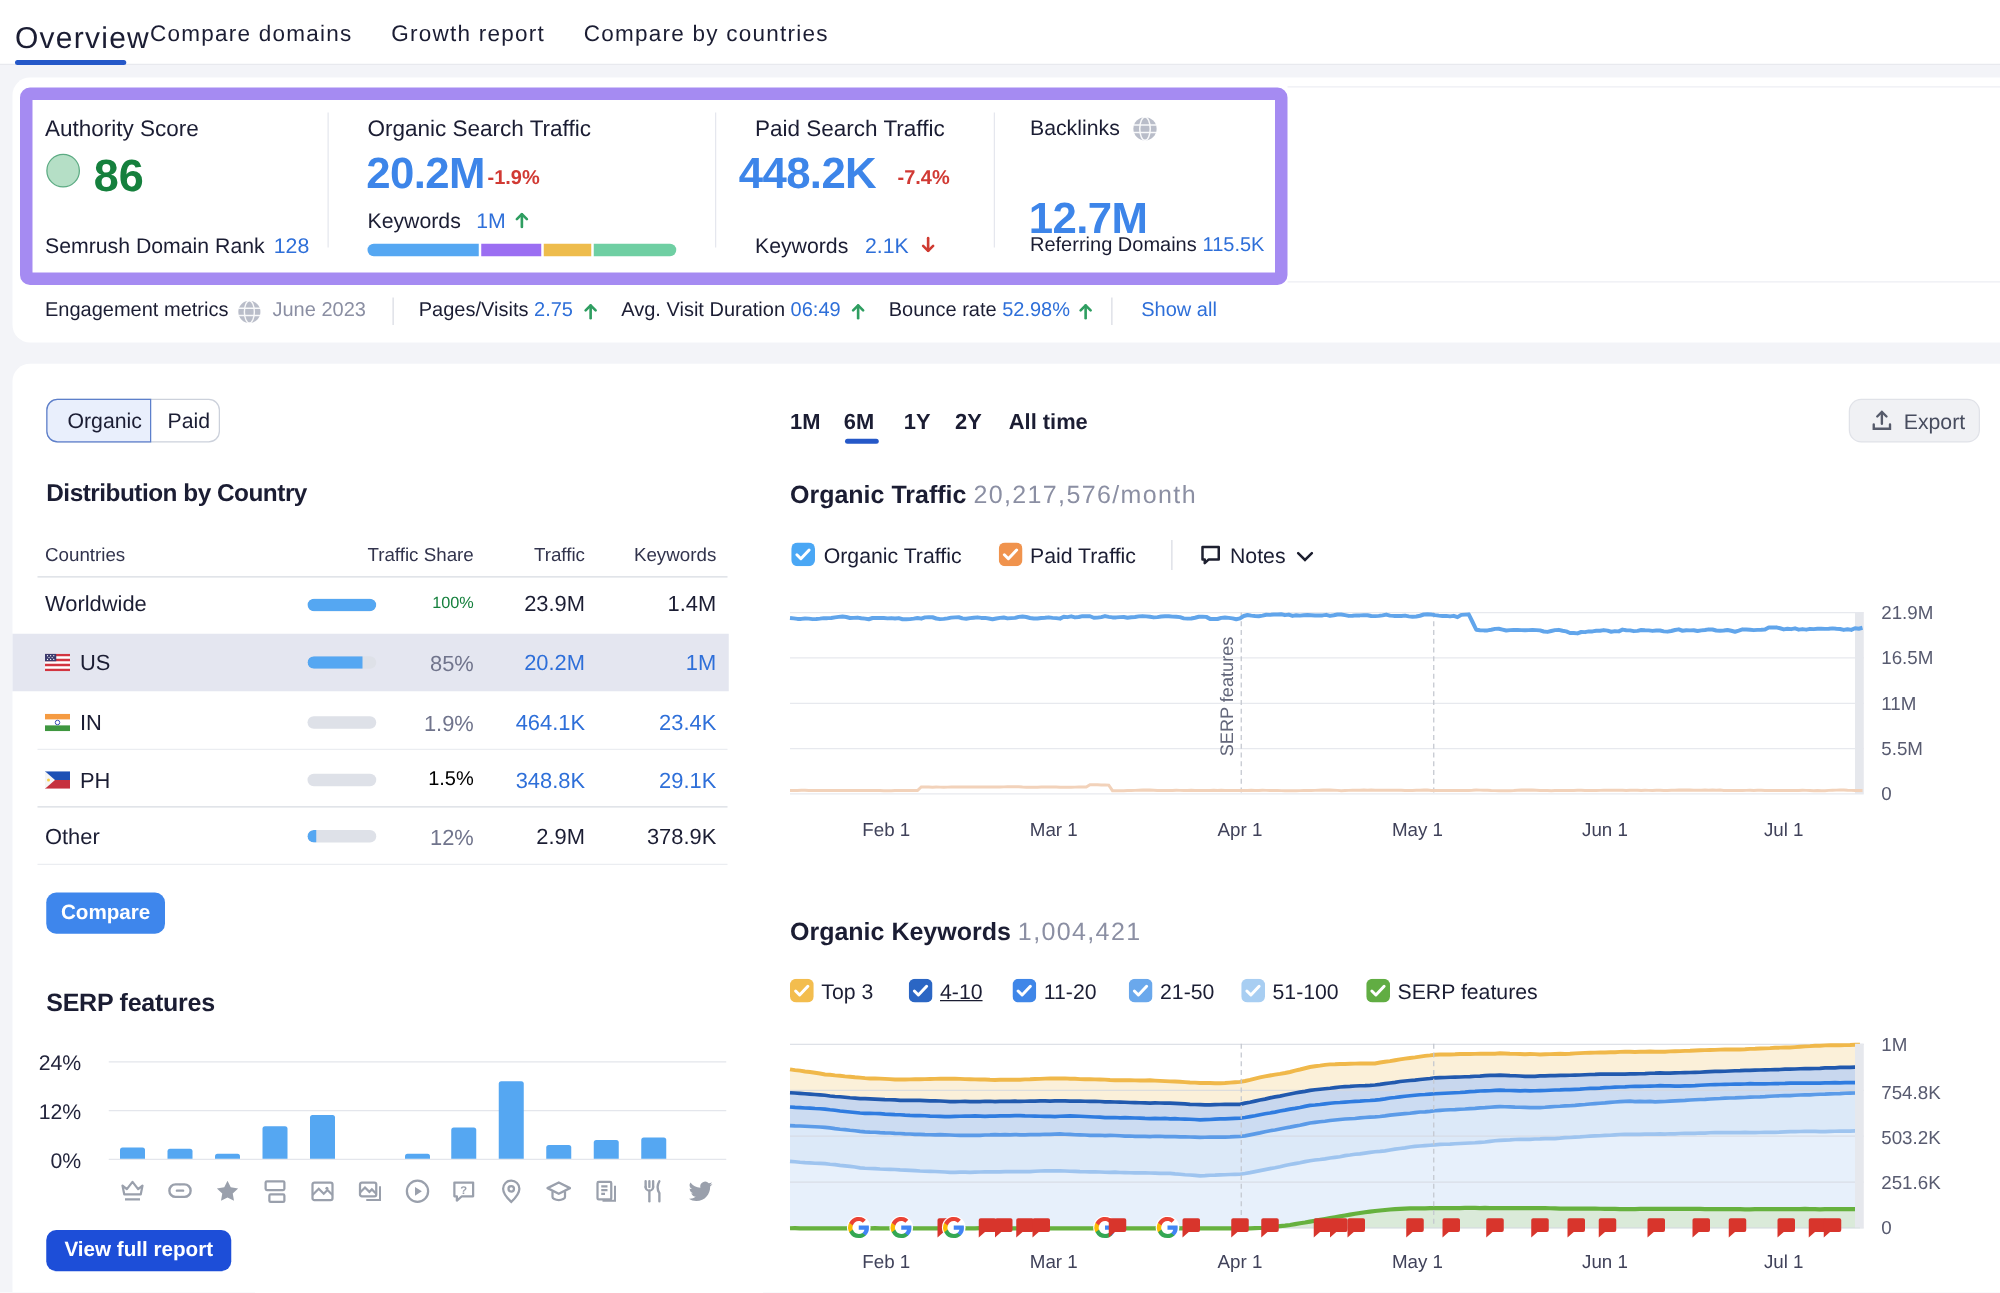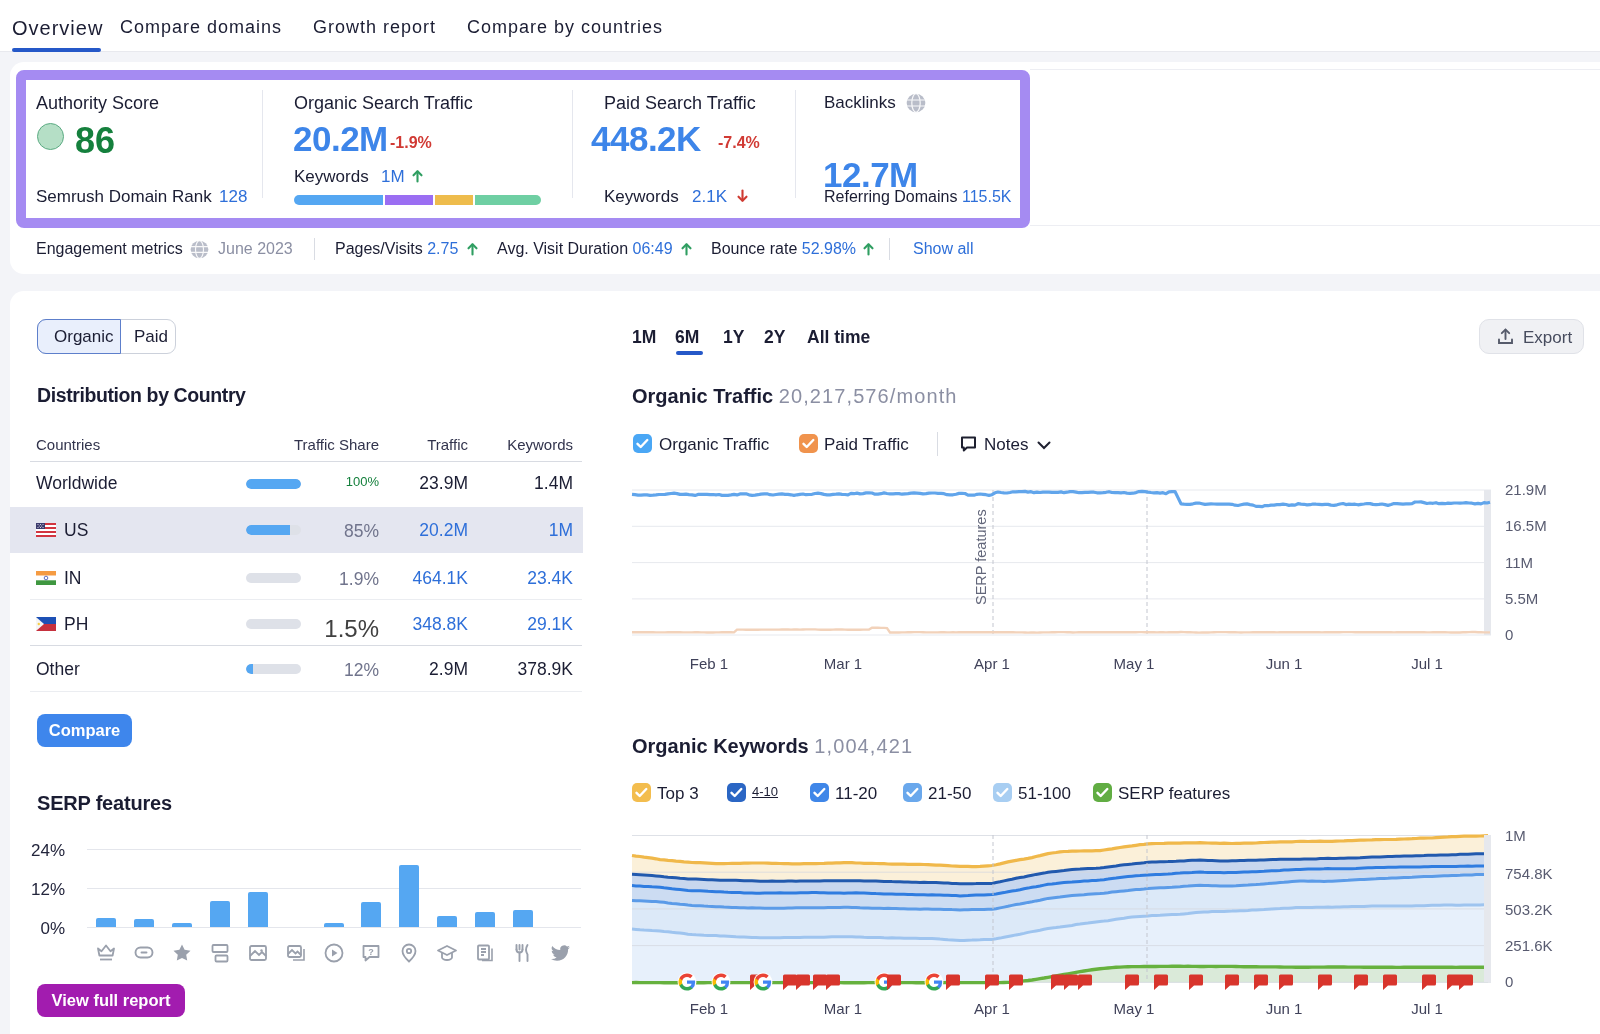--- a/index.html
+++ b/index.html
@@ -8,21 +8,21 @@
 .gray{color:#8b8fa3;}
 .blue{color:#2e6fd9;}
 .bignum{color:#3d85e9;font-weight:bold;font-size:35px;letter-spacing:-0.5px;}
 .red{color:#d13a34;}
 .card{position:absolute;background:#fff;}
 .vdiv{position:absolute;width:1px;background:#e5e7ee;}
 </style></head>
 <body>
 
 <div class="abs" style="left:0;top:0;width:1600px;height:51px;background:#fff;border-bottom:1px solid #e8e9ee;"></div>
-<div class="abs dark" style="left:12px;top:17px;font-size:20px;font-weight:500;letter-spacing:1px;">Overview</div>
+<div class="abs dark" style="left:12px;top:17px;font-size:24px;font-weight:500;letter-spacing:1px;">Overview</div>
 <div class="abs dark" style="left:120px;top:17px;font-size:18px;font-weight:500;letter-spacing:1px;">Compare domains</div>
 <div class="abs dark" style="left:313px;top:17px;font-size:18px;font-weight:500;letter-spacing:1px;">Growth report</div>
 <div class="abs dark" style="left:467px;top:17px;font-size:18px;font-weight:500;letter-spacing:1px;">Compare by countries</div>
 <div class="abs" style="left:12px;top:48px;width:89px;height:4px;background:#2558c8;border-radius:2px;"></div>
 
 <div class="card" style="left:10px;top:62px;width:1600px;height:212px;border-radius:14px 0 0 14px;"></div>
 <div class="abs" style="left:1030px;top:69px;width:570px;height:1px;background:#edeef3;"></div>
 <div class="abs" style="left:1030px;top:225px;width:570px;height:1px;background:#edeef3;"></div>
 
 <div class="abs" style="left:16px;top:70px;width:994px;height:138px;border:10px solid #a58bf2;border-radius:8px;background:#fff;"></div>
@@ -180,21 +180,21 @@
 <div class="abs" style="left:30px;top:599px;width:552px;height:1px;background:#ebedf1;"></div>
 
 <div class="abs" style="left:36px;top:617px;"><svg width="20" height="14" viewBox="0 0 20 14">
       <rect width="20" height="7" fill="#1d50b5"></rect>
       <rect y="7" width="20" height="7" fill="#c6313e"></rect>
       <path d="M0,0 L8,7 L0,14 Z" fill="#f5f5f5"></path>
       <circle cx="2.8" cy="7" r="1.2" fill="#f8cf46"></circle>
     </svg></div>
 <div class="abs dark" style="left:64px;top:614px;font-size:17.5px;">PH</div>
 <div class="abs" style="left:246px;top:619px;width:55px;height:10px;background:#dee1e8;border-radius:5px;overflow:hidden;"></div>
-<div class="abs" style="left:309px;top:615px;width:70px;text-align:right;font-size:24px;color:#404040;">1.5%</div>
+<div class="abs" style="left:309px;top:615px;width:70px;text-align:right;font-size:16px;color:#000000;">1.5%</div>
 <div class="abs blue" style="left:398px;top:614px;width:70px;text-align:right;font-size:17.5px;">348.8K</div>
 <div class="abs blue" style="left:493px;top:614px;width:80px;text-align:right;font-size:17.5px;">29.1K</div>
 <div class="abs" style="left:30px;top:645px;width:552px;height:1px;background:#d8dbe2;"></div>
 
 <div class="abs dark" style="left:36px;top:659px;font-size:17.5px;">Other</div>
 <div class="abs" style="left:246px;top:664px;width:55px;height:10px;background:#dee1e8;border-radius:5px;overflow:hidden;">
     <div style="position:absolute;left:0;top:0;width:7px;height:10px;background:#55a7f2;border-radius:5px 0 0 5px;"></div>
   </div>
 <div class="abs" style="left:309px;top:660px;width:70px;text-align:right;font-size:17.5px;color:#70748c;">12%</div>
 <div class="abs dark" style="left:398px;top:659px;width:70px;text-align:right;font-size:17.5px;">2.9M</div>
@@ -290,21 +290,21 @@
     <g fill="none" stroke="#9aa0ac" stroke-width="1.9" stroke-linecap="round">
       <path d="M5.5 4v4.5M8.5 4v4.5M11.5 4v4.5"></path>
       <path d="M5.5 8.5a3 3 0 0 0 6 0"></path>
       <path d="M8.5 11.5V20"></path>
       <path d="M16.5 4c-1.7 2.8-1.7 6.7 0 9.5V20"></path>
     </g>
 </svg>
 <svg class="abs" style="left:549px;top:941px" width="24" height="24" viewBox="0 0 24 24">
     <path d="M21 6.2c-.7.3-1.4.5-2.2.6.8-.5 1.4-1.2 1.7-2.1-.8.4-1.6.8-2.5.9a3.9 3.9 0 0 0-6.7 3.5A11 11 0 0 1 3.3 5a3.9 3.9 0 0 0 1.2 5.2c-.6 0-1.2-.2-1.8-.5 0 1.9 1.3 3.5 3.1 3.8-.6.2-1.2.2-1.8.1.5 1.6 2 2.7 3.6 2.8A7.8 7.8 0 0 1 2 18a11 11 0 0 0 6 1.8c7.2 0 11.1-6 11.1-11.1v-.5c.8-.6 1.4-1.3 1.9-2z" fill="#9aa0ac"></path>
   </svg>
-<div class="abs" style="left:37px;top:984px;width:148px;height:33px;background:#a21caf;border-radius:8px;color:#fff;font-size:16.5px;font-weight:bold;text-align:center;line-height:33px;">View full report</div>
+<div class="abs" style="left:37px;top:984px;width:148px;height:33px;background:#1d4ed8;border-radius:8px;color:#fff;font-size:16.5px;font-weight:bold;text-align:center;line-height:33px;">View full report</div>
 
 <div class="abs dark" style="left:632px;top:327px;font-size:17.5px;font-weight:bold;">1M</div>
 <div class="abs dark" style="left:675px;top:327px;font-size:17.5px;font-weight:bold;">6M</div>
 <div class="abs dark" style="left:723px;top:327px;font-size:17.5px;font-weight:bold;">1Y</div>
 <div class="abs dark" style="left:764px;top:327px;font-size:17.5px;font-weight:bold;">2Y</div>
 <div class="abs dark" style="left:807px;top:327px;font-size:17.5px;font-weight:bold;">All time</div>
 <div class="abs" style="left:676px;top:351px;width:27px;height:4px;background:#2558c8;border-radius:2px;"></div>
 
 <div class="abs" style="left:1479px;top:319px;width:105px;height:35px;background:#f0f1f4;border:1px solid #e0e2e8;border-radius:10px;box-sizing:border-box;"></div>
 <svg class="abs" style="left:1496px;top:327px" width="19" height="19" viewBox="0 0 19 19">
@@ -373,21 +373,21 @@
 <div class="abs dark" style="left:632px;top:735px;font-size:20px;font-weight:bold;">Organic Keywords <span class="gray" style="font-weight:normal;letter-spacing:1.1px;">1,004,421</span></div>
 <svg class="abs" style="left:632px;top:783px" width="19" height="19" viewBox="0 0 19 19">
     <rect width="19" height="19" rx="5" fill="#f3bd4e"></rect>
     <path d="M4.5 9.8l3.2 3.2 6.6-7" stroke="#fff" stroke-width="2.4" fill="none" stroke-linecap="round" stroke-linejoin="round"></path>
   </svg>
 <div class="abs dark" style="left:657px;top:784px;font-size:17px;">Top 3</div>
 <svg class="abs" style="left:727px;top:783px" width="19" height="19" viewBox="0 0 19 19">
     <rect width="19" height="19" rx="5" fill="#2b66c4"></rect>
     <path d="M4.5 9.8l3.2 3.2 6.6-7" stroke="#fff" stroke-width="2.4" fill="none" stroke-linecap="round" stroke-linejoin="round"></path>
   </svg>
-<div class="abs dark" style="left:752px;top:784px;font-size:13px;text-decoration:underline;">4-10</div>
+<div class="abs dark" style="left:752px;top:784px;font-size:17px;text-decoration:underline;">4-10</div>
 <svg class="abs" style="left:810px;top:783px" width="19" height="19" viewBox="0 0 19 19">
     <rect width="19" height="19" rx="5" fill="#3f86e8"></rect>
     <path d="M4.5 9.8l3.2 3.2 6.6-7" stroke="#fff" stroke-width="2.4" fill="none" stroke-linecap="round" stroke-linejoin="round"></path>
   </svg>
 <div class="abs dark" style="left:835px;top:784px;font-size:17px;">11-20</div>
 <svg class="abs" style="left:903px;top:783px" width="19" height="19" viewBox="0 0 19 19">
     <rect width="19" height="19" rx="5" fill="#6aa8ec"></rect>
     <path d="M4.5 9.8l3.2 3.2 6.6-7" stroke="#fff" stroke-width="2.4" fill="none" stroke-linecap="round" stroke-linejoin="round"></path>
   </svg>
 <div class="abs dark" style="left:928px;top:784px;font-size:17px;">21-50</div>

